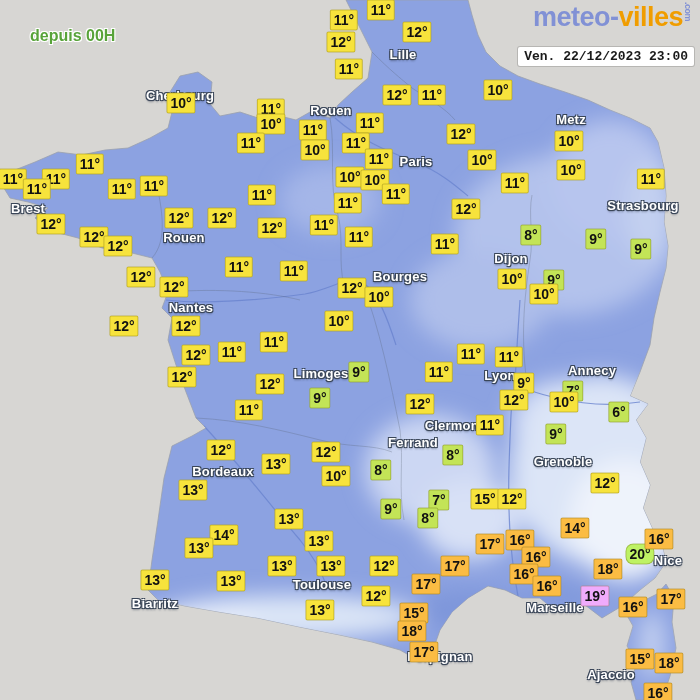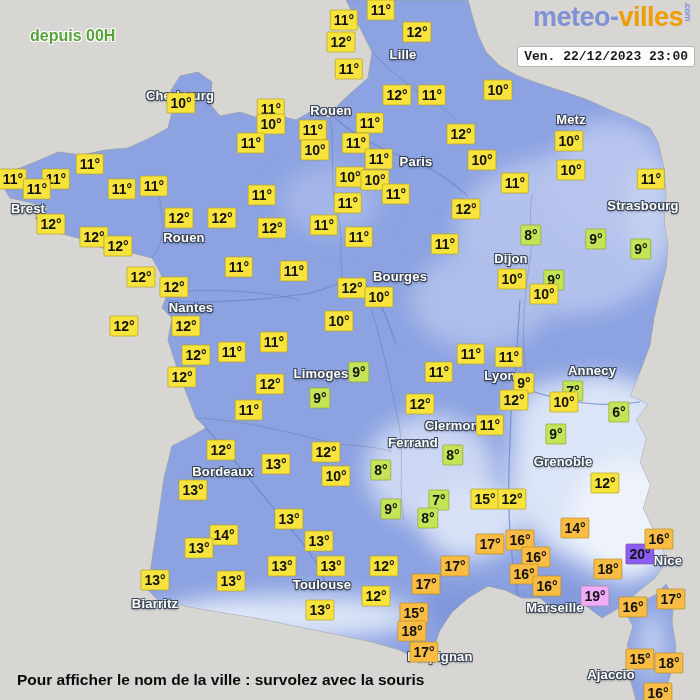--- a/index.html
+++ b/index.html
@@ -219,32 +219,31 @@
       <span class="t" style="left: 520px; top: 540px; background: rgb(251, 188, 67);">16°</span>
       <span class="t" style="left: 490px; top: 544px; background: rgb(251, 188, 67);">17°</span>
       <span class="t" style="left: 536px; top: 557px; background: rgb(251, 188, 67);">16°</span>
       <span class="t" style="left: 524px; top: 574px; background: rgb(251, 188, 67);">16°</span>
       <span class="t" style="left: 547px; top: 586px; background: rgb(251, 188, 67);">16°</span>
       <span class="t" style="left: 414px; top: 613px; background: rgb(251, 188, 67);">15°</span>
       <span class="t" style="left: 412px; top: 631px; background: rgb(251, 188, 67);">18°</span>
       <span class="t" style="left: 424px; top: 652px; background: rgb(251, 188, 67);">17°</span>
       <span class="t" style="left: 595px; top: 596px; background: #f0abfc;">19°</span>
       <span class="t" style="left: 608px; top: 569px; background: rgb(251, 188, 67);">18°</span>
-      <span class="t" style="left: 640px; top: 554px; background: #8b5cf6;">20°</span>
+      <span class="t" style="left: 640px; top: 554px; background: #bef264; border-radius: 8px;">20°</span>
       <span class="t" style="left: 633px; top: 607px; background: rgb(251, 188, 67);">16°</span>
       <span class="t" style="left: 671px; top: 599px; background: rgb(251, 188, 67);">17°</span>
       <span class="t" style="left: 659px; top: 539px; background: rgb(251, 188, 67);">16°</span>
       <span class="t" style="left: 640px; top: 659px; background: rgb(251, 188, 67);">15°</span>
       <span class="t" style="left: 669px; top: 663px; background: rgb(251, 188, 67);">18°</span>
       <span class="t" style="left: 658px; top: 693px; background: rgb(251, 188, 67);">16°</span>
     </div>
 
   <div class="hdr-sub" style="color: rgb(88, 163, 58);">depuis 00H</div>
 
   <div class="logo">
     <span class="p1" style="color: rgb(129, 145, 213);">meteo-</span><span class="p2" style="color: rgb(240, 157, 0);">villes</span><span class="suffix" style="color: rgb(129, 145, 213);">.com</span>
   </div>
 
   <div class="datebox">Ven. 22/12/2023 23:00</div>
 
-  <div class="hint">Pour afficher le nom de la ville : survolez avec la souris</div>
 
 </div>
 
 </body></html>

